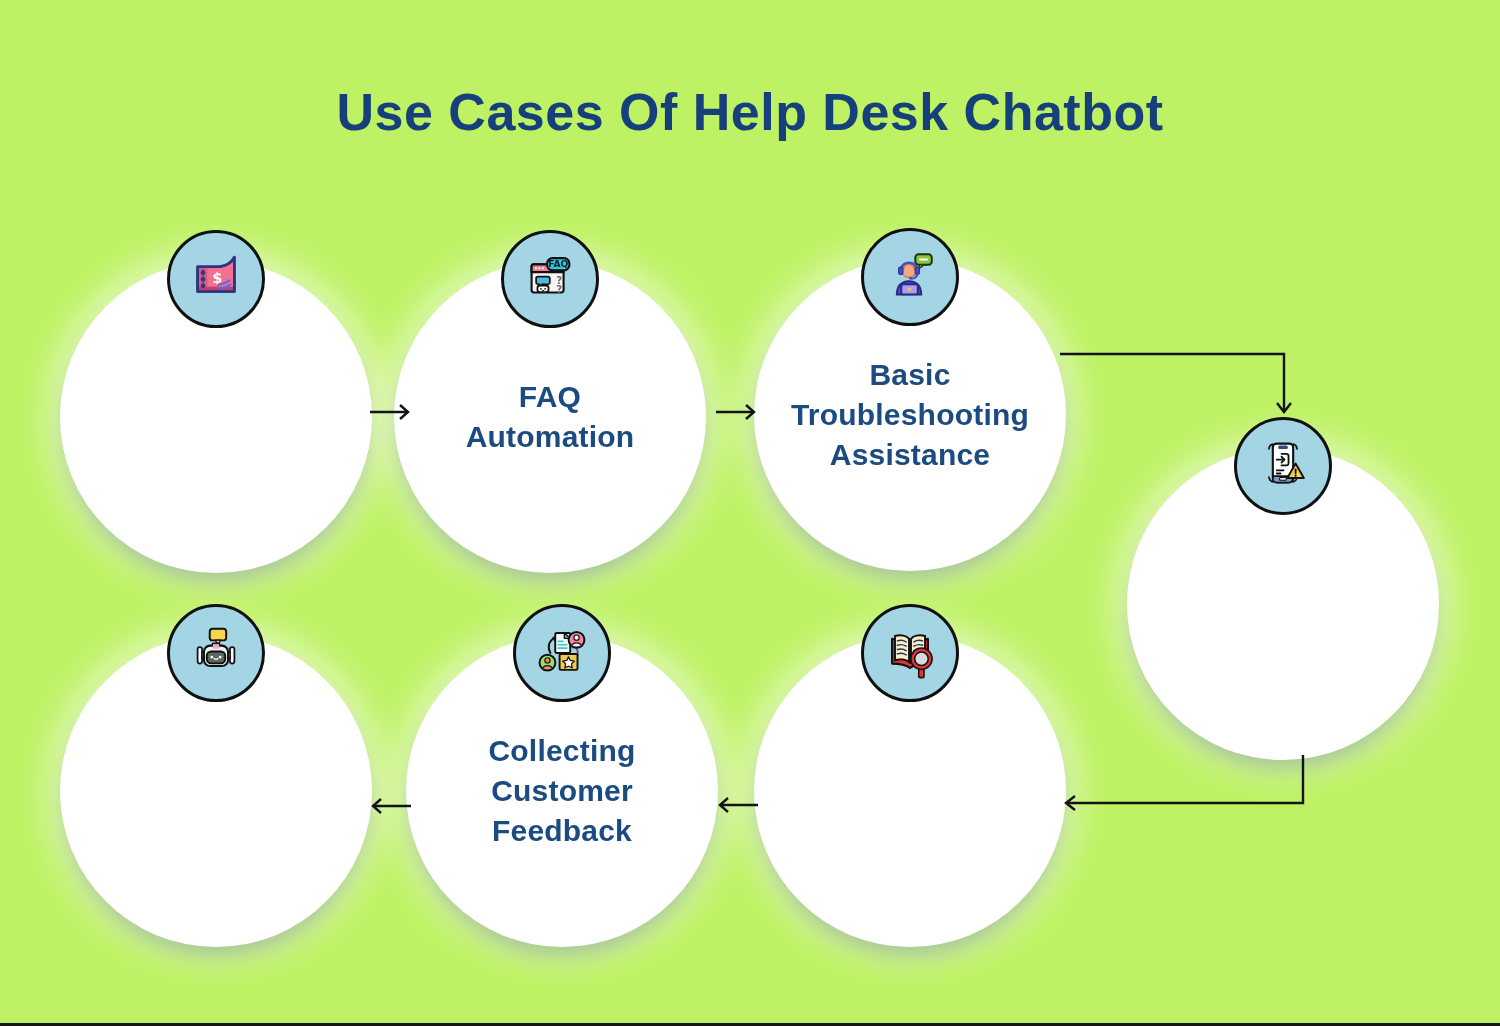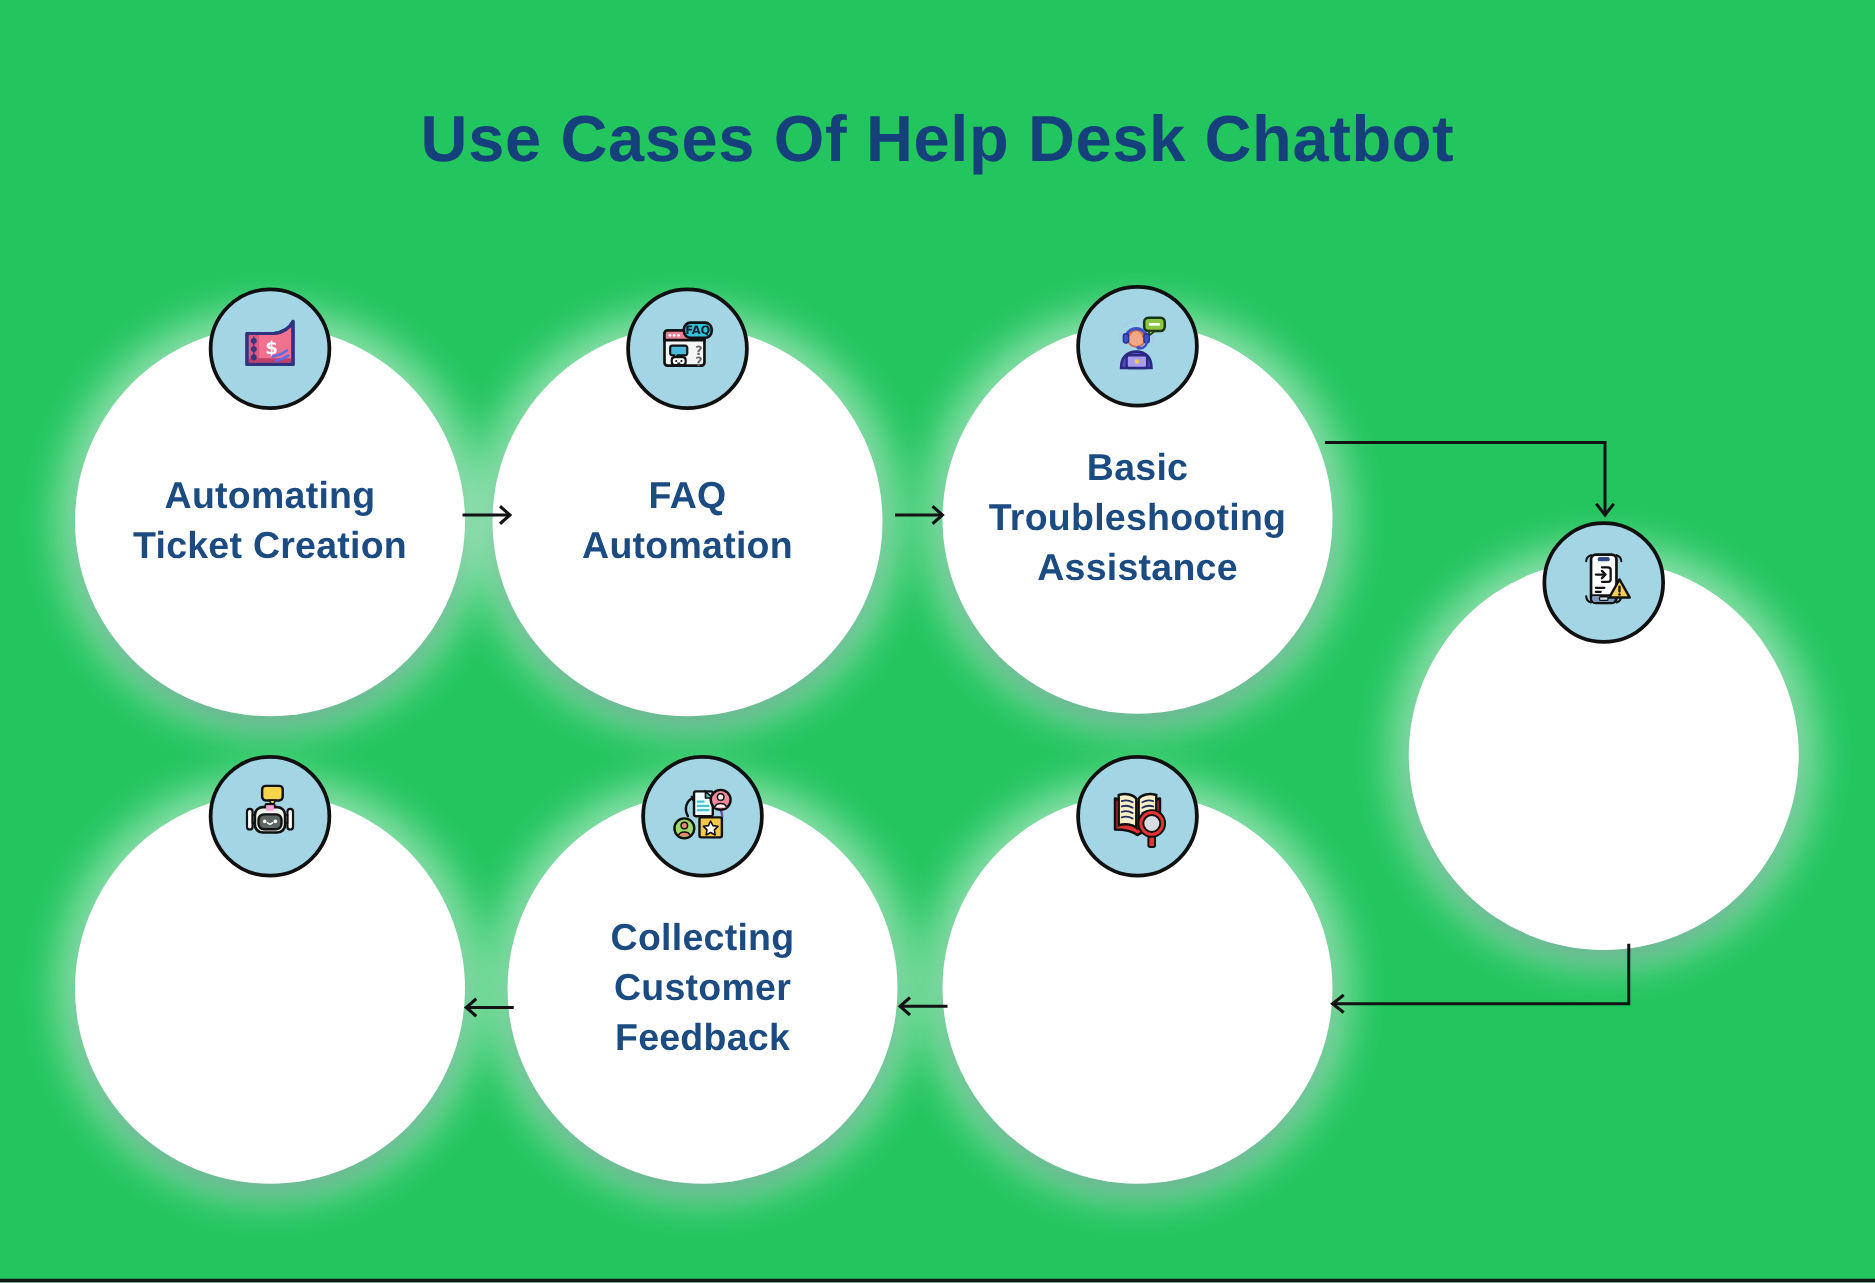--- a/index.html
+++ b/index.html
@@ -1,18 +1,18 @@
 <!DOCTYPE html>
 <html><head>
 <meta charset="utf-8">
 <style>
   html,body{margin:0;padding:0;background:#DFF5F8;}
   .canvas{
     position:relative;width:1500px;height:1026px;overflow:hidden;
-    background:#22c55e;
+    background:#bef264;
     font-family:"Liberation Sans","DejaVu Sans",sans-serif;
     border-bottom:3px solid #161616;box-sizing:border-box;
   }
   .title{
     position:absolute;top:82px;left:0;width:100%;
     text-align:center;font-size:52px;font-weight:700;
     color:#15407B;letter-spacing:0.5px;
   }
   .node{
     position:absolute;width:312px;height:312px;border-radius:50%;
@@ -62,22 +62,20 @@
               <circle cx="18.6" cy="34.3" r="2.4"></circle>
               <circle cx="18.6" cy="41.1" r="2.4"></circle>
           </g>
           <text x="28" y="38.5" font-size="15" font-weight="bold" fill="#FFFFFF" font-family="DejaVu Sans, sans-serif">$</text>
           <path d="M34 40.5 C38 39.8 42.5 38 46 35.5" stroke="#5B6CE8" stroke-width="2.2" fill="none" stroke-linecap="round"></path>
           <path d="M37 44 C40.5 43.3 44 41.8 47 39.8" stroke="#5B6CE8" stroke-width="2.2" fill="none" stroke-linecap="round"></path>
           <path d="M13 21.5 L35 21.5 C43 20.5 48.5 16.5 51 11.5 L51 47 L13 47 Z" fill="none" stroke="#2F3380" stroke-width="2.6" stroke-linejoin="round"></path>
         </svg>
       </span>
     </div>
-    <span class="node-label">Automating
-Ticket Creation</span>
   </div>
 
   <div class="node n2">
     <div class="badge">
       <span>
         <svg viewBox="0 0 64 64" width="62" height="62">
           <rect x="13" y="19" width="33" height="29" rx="2.5" fill="#F5F5F5" stroke="#111111" stroke-width="2.2"></rect>
           <path d="M13 21.5 A2.5 2.5 0 0 1 15.5 19 H43.5 A2.5 2.5 0 0 1 46 21.5 V27 H13 Z" fill="#E88296" stroke="#111111" stroke-width="2.2"></path>
           <circle cx="17.5" cy="23" r="1.1" fill="#ffffff"></circle>
             <circle cx="21" cy="23" r="1.1" fill="#ffffff"></circle>

